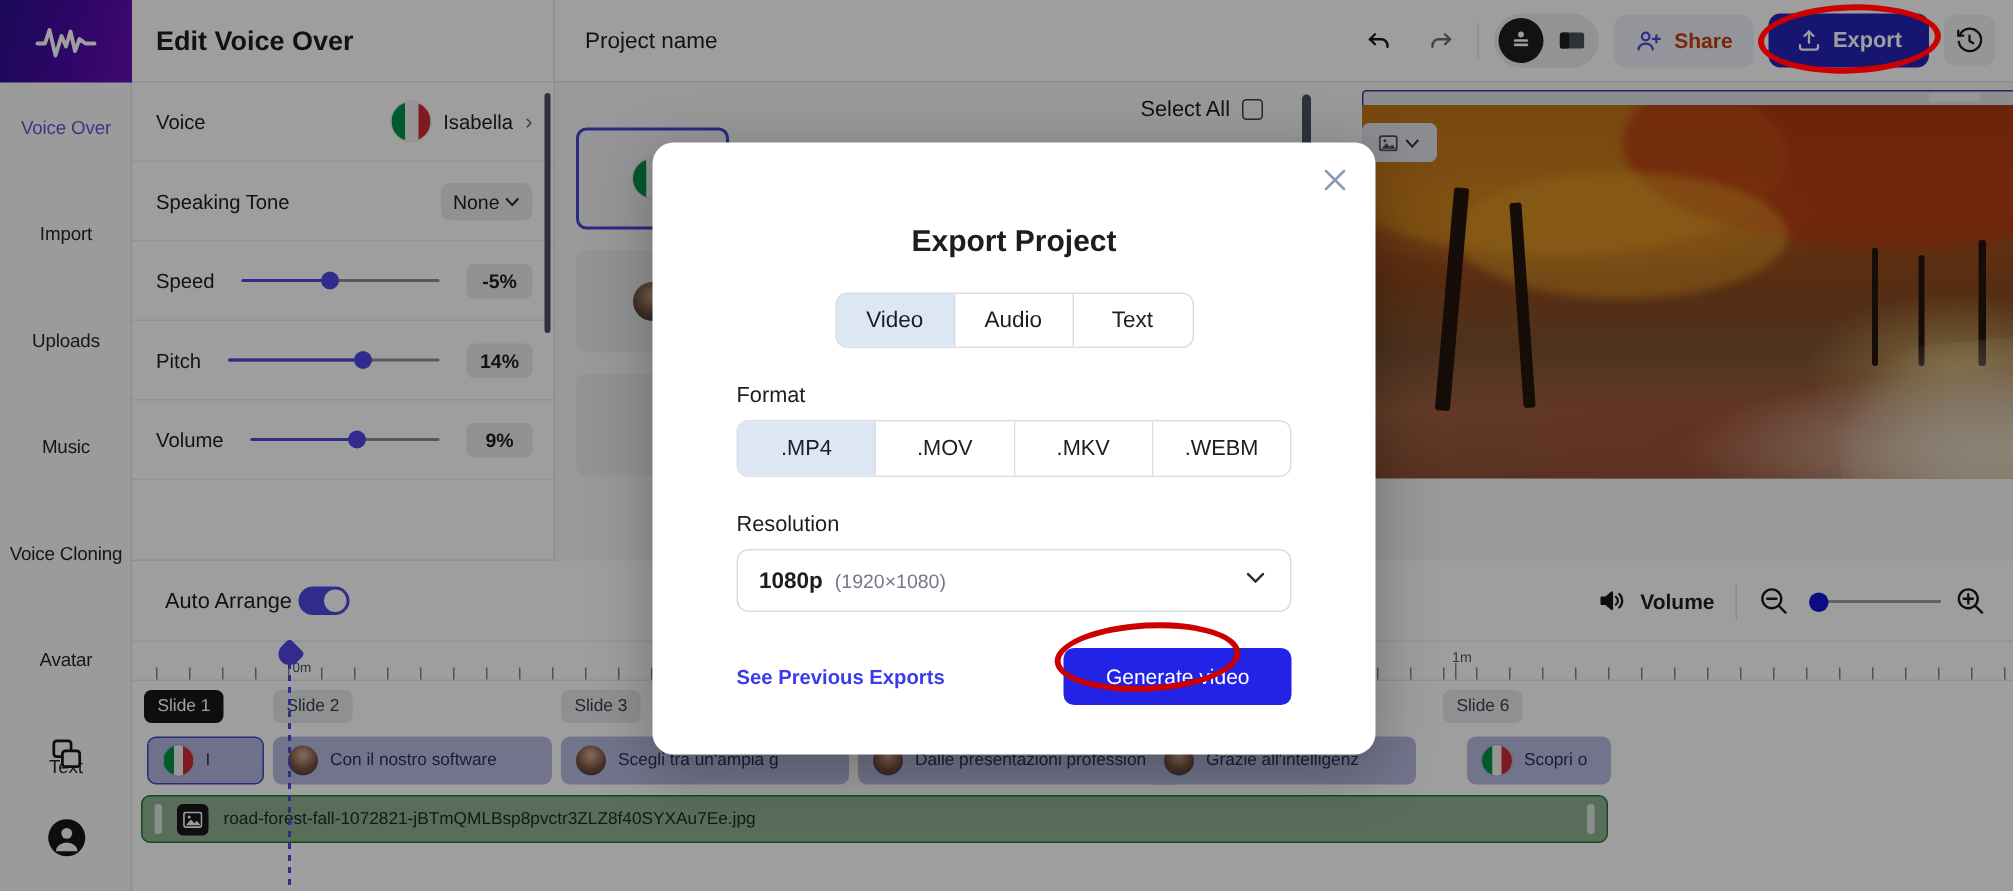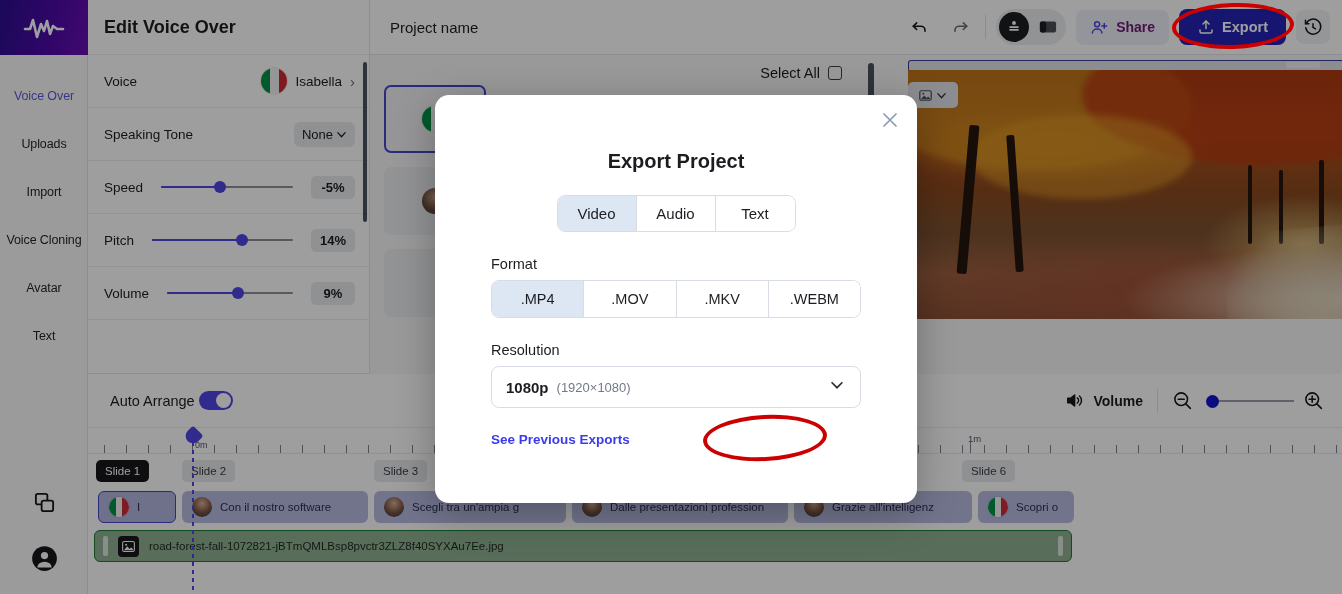--- a/index.html
+++ b/index.html
@@ -30,24 +30,25 @@
     z-index: 5;
   }
   #logo {
     width: 88px; height: 55px;
     background: linear-gradient(105deg, #2b0f8f 0%, #4c0aa8 55%, #6a0fb5 100%);
     display: flex; align-items: center; justify-content: center;
   }
   #logo svg { display: block; }
   .rail-item {
     width: 88px; height: 48px;
-    display: flex; align-items: flex-end; justify-content: center;
+    display: flex; align-items: flex-start; justify-content: center;
     font-size: 12.5px; color: #23262b;
     letter-spacing: -0.1px;
     cursor: pointer;
+    margin-top: 23px;
   }
   .rail-item.active { color: #5b5bd6; }
   .rail-icon {
     width: 88px; height: 56px;
     display:flex; align-items:center; justify-content:center;
     cursor:pointer;
   }
   #rail-bottom { position: absolute; left: 0; bottom: 8px; width: 88px; }
 
   
@@ -126,21 +127,21 @@
   .icon-btn { width: 30px; height: 30px; display:flex; align-items:center; justify-content:center; cursor:pointer; border-radius:6px; }
   .divider-v { width: 1px; height: 24px; background: #e0e1e5; }
   #view-toggle {
     display: flex; align-items: center; gap: 4px;
     background: #eceef1; border-radius: 18px; padding: 3px;
   }
   #view-toggle .seg { width: 30px; height: 30px; border-radius: 50%; display:flex; align-items:center; justify-content:center; cursor:pointer; }
   #view-toggle .seg.on { background: #1b1d21; }
   #share-btn {
     display: flex; align-items: center; gap: 7px;
-    background: #eef0fb; color: #701a75;
+    background: #eef0fb; color: #c2410c;
     border-radius: 8px; padding: 8px 14px;
     font-size: 14px; font-weight: bold; cursor: pointer;
   }
   #export-btn {
     display: flex; align-items: center; gap: 7px;
     background: #2525b7; color: #ffffff;
     border-radius: 8px; padding: 9px 18px;
     font-size: 14.5px; font-weight: bold; cursor: pointer;
   }
   #history-btn {
@@ -344,24 +345,27 @@
     <div id="logo">
       <svg width="42" height="26" viewBox="0 0 42 26" aria-hidden="true">
         <path d="M2 14 L7 14 L10 5 L14 22 L18 9 L21 16 L24 6 L27 19 L30 11 L34 14 L40 14" fill="none" stroke="#ffffff" stroke-width="2.6" stroke-linecap="round" stroke-linejoin="round"></path>
       </svg>
     </div>
     <div id="rail-items">
         <div class="rail-item active">
           <span>Voice Over</span>
         </div>
         <div class="rail-item">
+          <span>Import</span>
+        </div>
+        <div class="rail-item">
           <span>Uploads</span>
         </div>
         <div class="rail-item">
-          <span>Import</span>
+          <span>Music</span>
         </div>
         <div class="rail-item">
           <span>Voice Cloning</span>
         </div>
         <div class="rail-item">
           <span>Avatar</span>
         </div>
         <div class="rail-item">
           <span>Text</span>
         </div>
@@ -672,21 +676,21 @@
             <span class="clip-txt">Con il nostro software</span>
           </div>
           <div class="clip" style="left: 286px; width: 192px;">
             <span class="clip-av"></span>
             <span class="clip-txt">Scegli tra un'ampia g</span>
           </div>
           <div class="clip" style="left: 484px; width: 216px;">
             <span class="clip-av"></span>
             <span class="clip-txt">Dalle presentazioni profession</span>
           </div>
-          <div class="clip" style="left: 706px; width: 178px;">
+          <div class="clip" style="left: 678px; width: 178px;">
             <span class="clip-av"></span>
             <span class="clip-txt">Grazie all'intelligenz</span>
           </div>
           <div class="clip" style="left: 890px; width: 96px;">
             <span class="flag">
               <i class="g"></i>
               <i class="w"></i>
               <i class="r"></i>
             </span>
             <span class="clip-txt">Scopri o</span>
@@ -748,20 +752,21 @@
         <span id="res-dims">(1920×1080)</span>
         <span id="res-chev">
           <svg width="18" height="18" viewBox="0 0 20 20" fill="none" stroke="#2b2f36" stroke-width="1.9" stroke-linecap="round">
             <path d="M4.5 7.5 L10 13 L15.5 7.5"></path>
           </svg>
         </span>
       </div>
 
       <div id="modal-actions">
         <span id="prev-exports">See Previous Exports</span>
+        <span id="generate-btn">Generate video</span>
       </div>
     </div>
   </div>
 
   <div class="annot" id="annot-export"></div>
   <div class="annot" id="annot-generate"></div>
 
 </div>
 
 </body></html>

